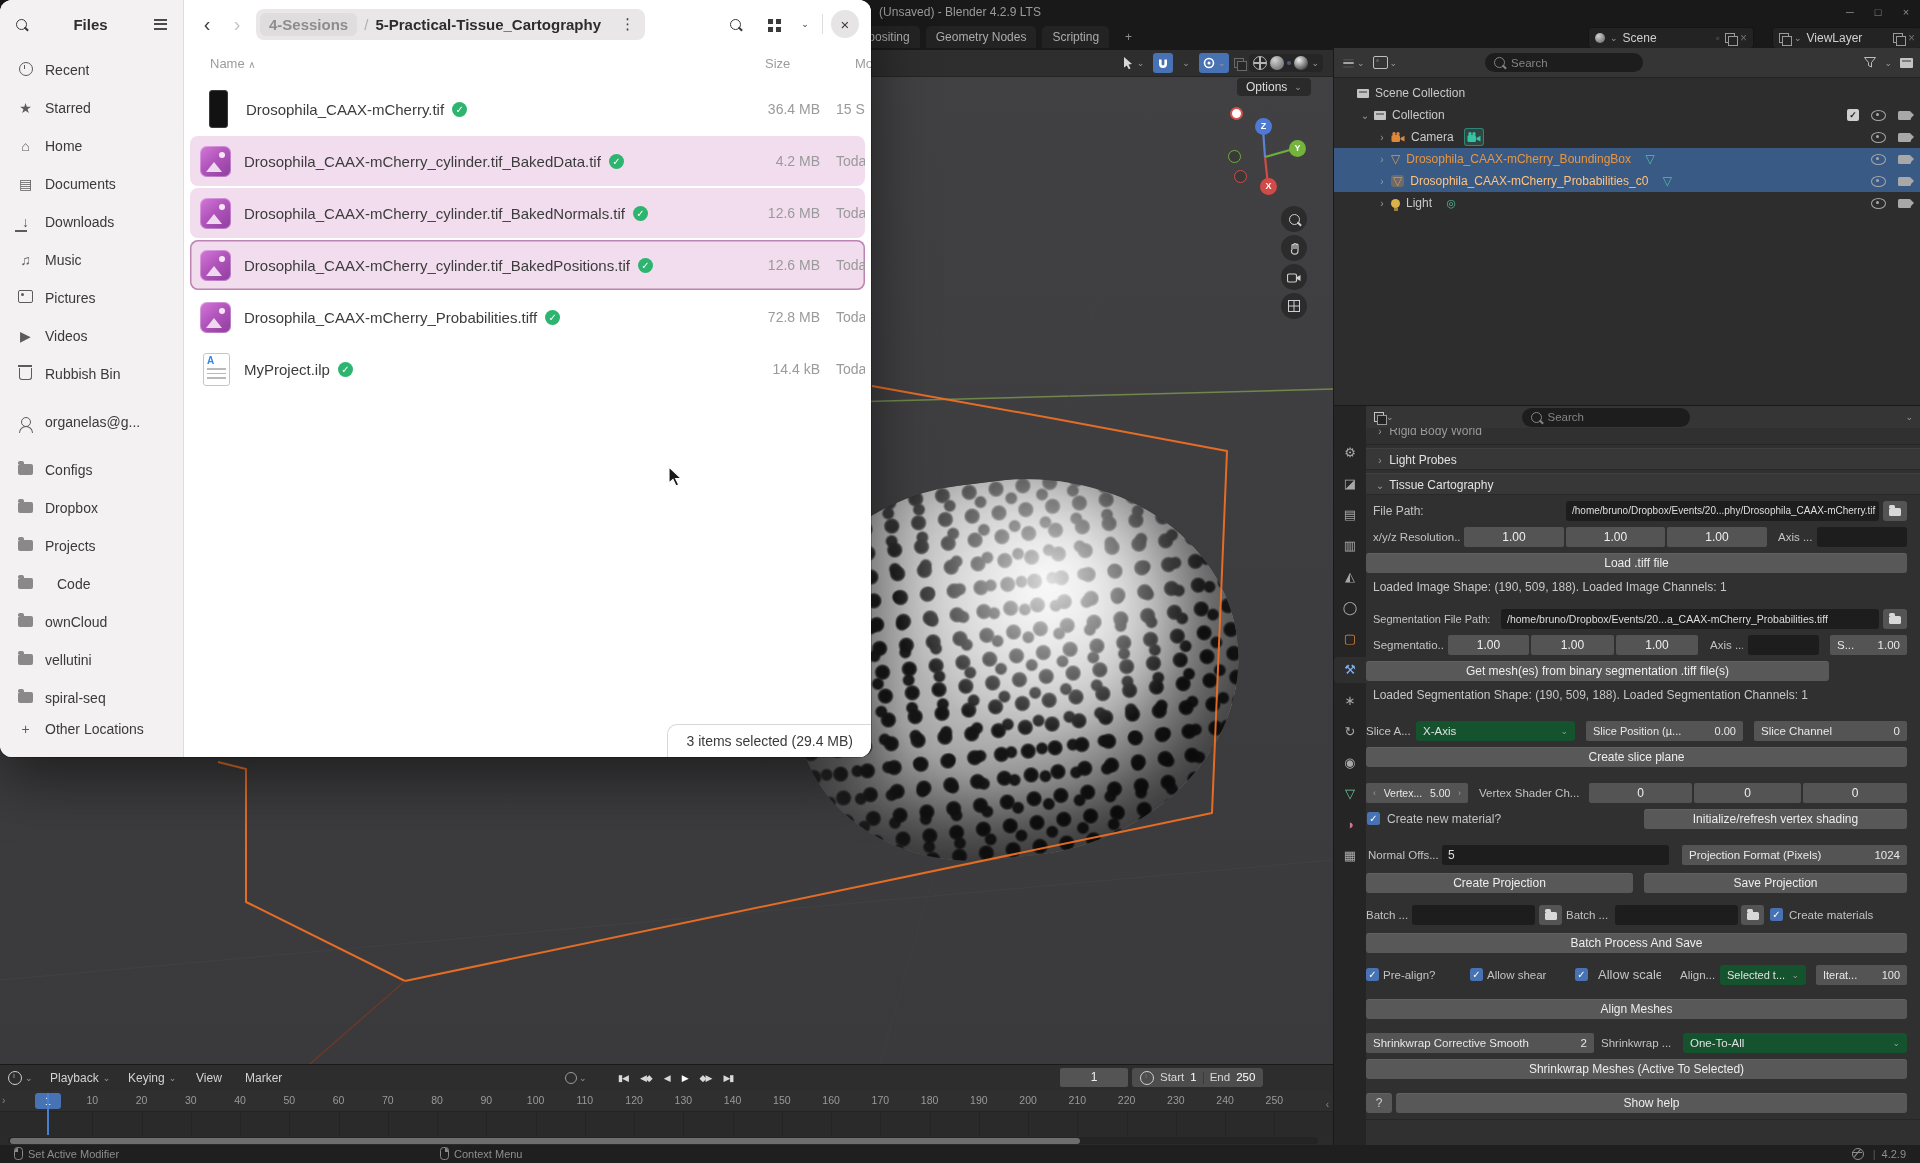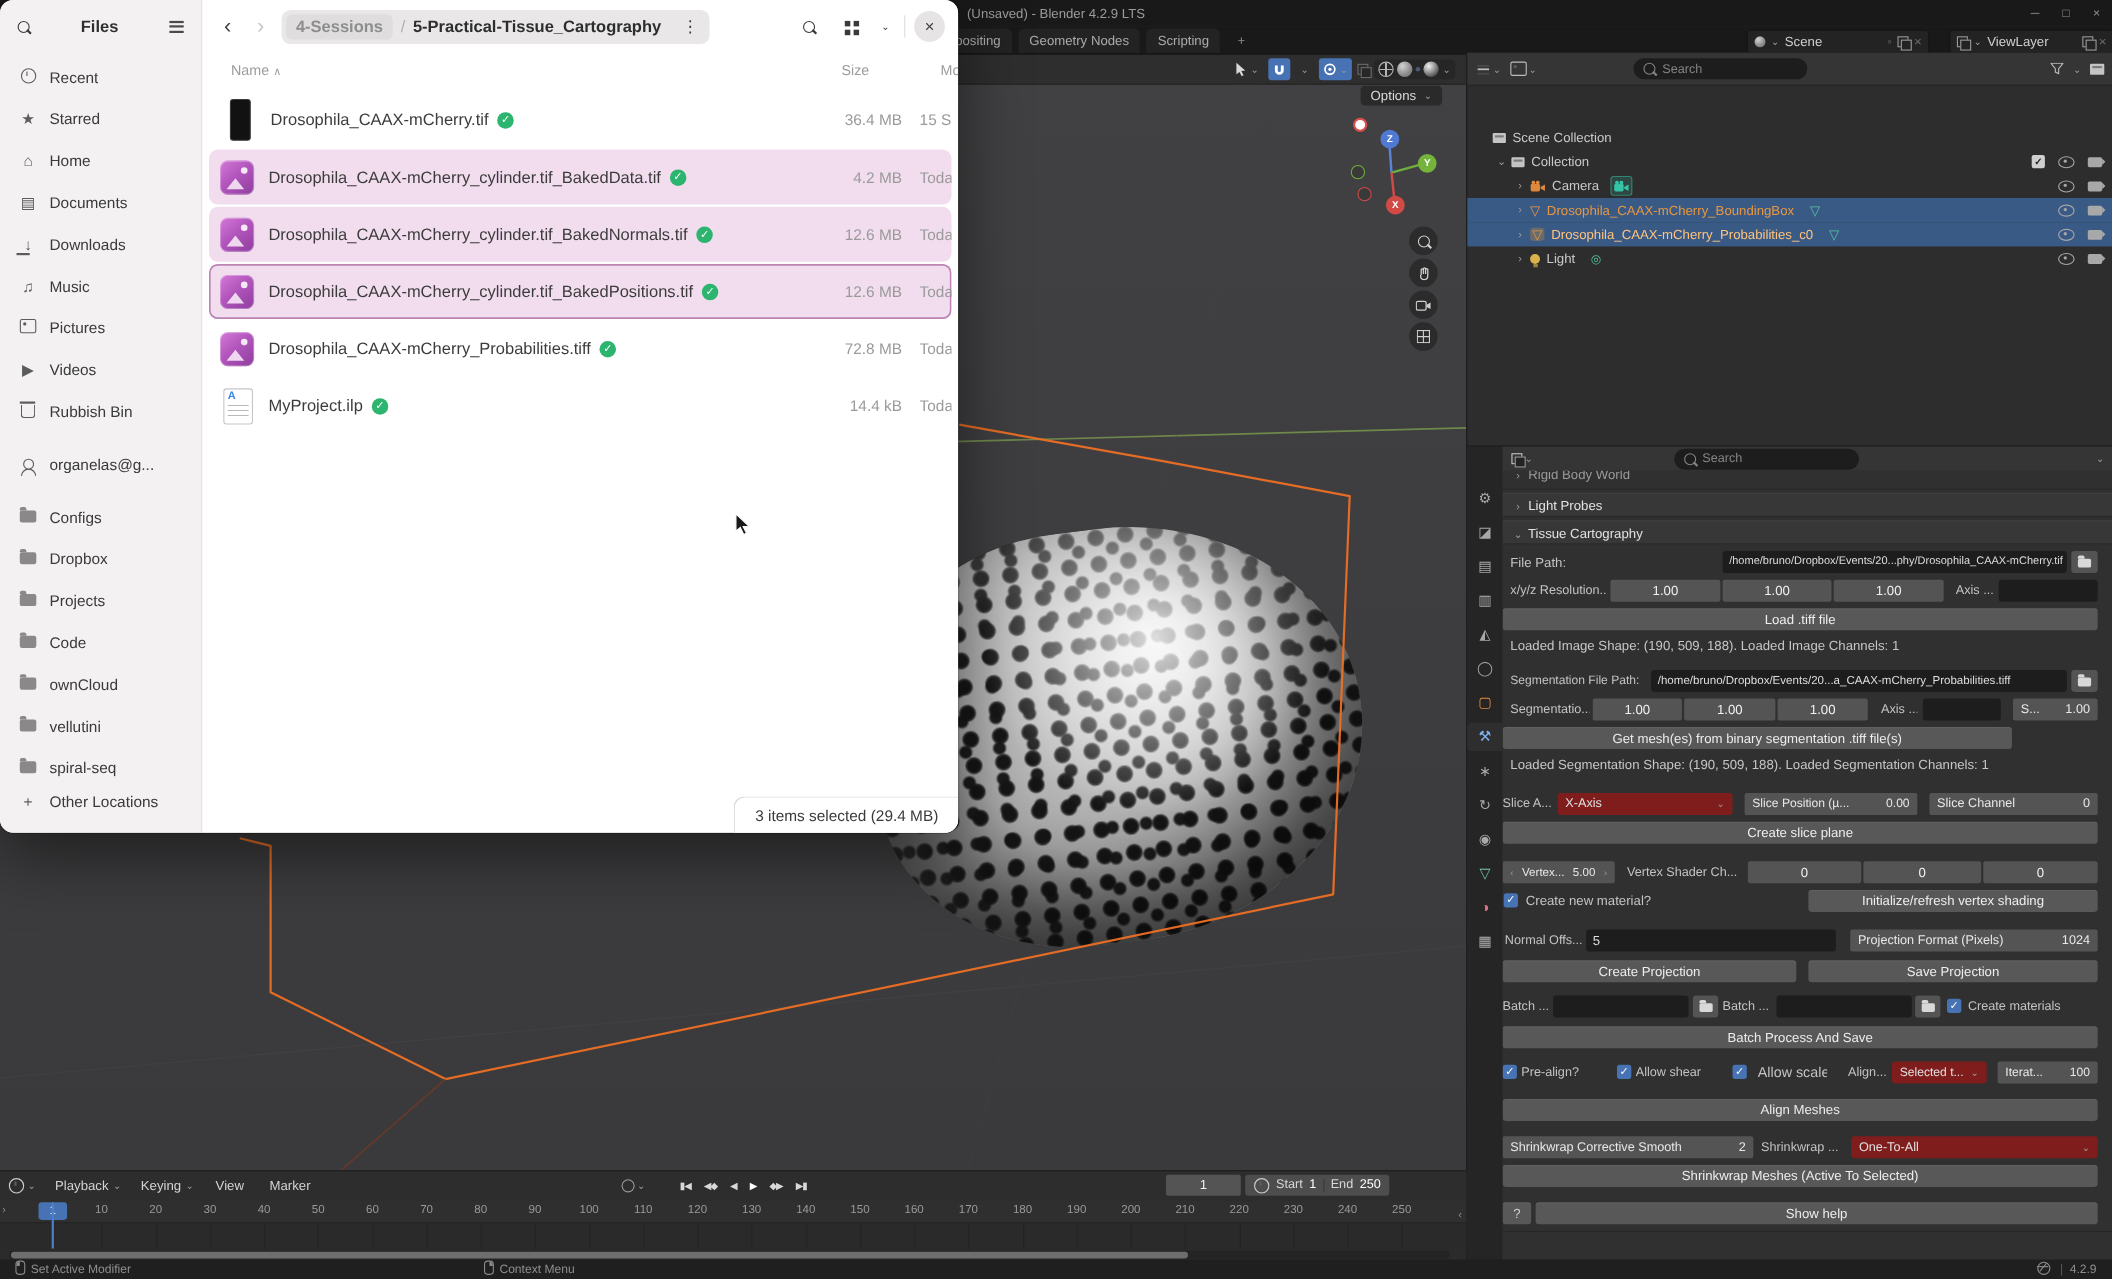--- a/index.html
+++ b/index.html
@@ -63,21 +63,21 @@
   .gizmo-hollow{position:absolute;width:13px;height:13px;border-radius:50%;background:rgba(50,50,50,.5);box-sizing:border-box;}
   .cursor3d{position:absolute;left:1230px;top:105px;width:9px;height:9px;border:2.4px solid #d8504a;
     border-radius:50%;background:#fff;}
   
   .outliner{left:1333px;top:48px;width:587px;height:357px;background:#2d2d2d;border-left:1px solid #191919;}
   .ol-head{position:absolute;left:0;top:0;width:100%;height:30px;background:#353535;border-bottom:1px solid #232323;
     display:flex;align-items:center;gap:8px;padding:0 8px;box-sizing:border-box;color:#bdbdbd;}
   .searchbox{height:19px;background:#1d1d1d;border-radius:10px;color:#848484;font-size:11.5px;
     display:flex;align-items:center;gap:6px;padding:0 9px;}
   .ol-row{position:absolute;left:0;width:100%;height:22px;font-size:12px;color:#c9c9c9;
-    display:flex;align-items:center;box-sizing:border-box;margin-top:32px;}
+    display:flex;align-items:center;box-sizing:border-box;}
   .ol-row.sel{background:#3a5a86;}
   .ol-exp{color:#9a9a9a;font-size:10px;width:12px;display:inline-block;text-align:center;}
   .olbox{display:inline-block;width:12px;height:9px;background:#c4c4c4;border-radius:1px;position:relative;}
   .olbox::before{content:'';position:absolute;top:2px;left:2px;right:2px;height:2px;background:#7c7c7c;}
   .tri{font-size:12px;line-height:1;}
   .bulb{display:inline-block;width:9px;height:9px;border-radius:50%;background:#dcb24c;position:relative;}
   .bulb::after{content:'';position:absolute;left:2.5px;top:9px;width:4px;height:3px;background:#9a8339;}
   .datachip{display:inline-flex;align-items:center;justify-content:center;width:18px;height:16px;border-radius:3px;}
   .olchk{display:inline-block;width:12px;height:12px;background:#cfcfcf;border-radius:2px;color:#222;
     font-size:9px;line-height:12px;text-align:center;font-weight:bold;}
@@ -92,21 +92,21 @@
     font-size:12px;color:#cecece;overflow:hidden;}
   .pr{position:absolute;height:20px;line-height:20px;}
   .plab{color:#c3c3c3;white-space:nowrap;overflow:hidden;}
   .pbtn{background:#585858;border-radius:3px;text-align:center;color:#ededed;
     box-shadow:inset 0 1px 0 rgba(255,255,255,.06);overflow:hidden;white-space:nowrap;}
   .pnum{background:#545454;border-radius:2px;text-align:center;color:#f0f0f0;}
   .pfield{background:#545454;border-radius:2px;color:#e8e8e8;display:flex;justify-content:space-between;
     padding:0 7px;box-sizing:border-box;font-size:11.5px;white-space:nowrap;overflow:hidden;}
   .pdark{background:#1d1d1d;border-radius:3px;color:#dedede;padding:0 6px;box-sizing:border-box;
     white-space:nowrap;overflow:hidden;}
-  .pdd{background:#7f1d1d;border-radius:3px;color:#e0e0e0;display:flex;justify-content:space-between;
+  .pdd{background:#14532d;border-radius:3px;color:#e0e0e0;display:flex;justify-content:space-between;
     align-items:center;padding:0 7px;box-sizing:border-box;font-size:11.5px;}
   .pfold{background:#545454;border-radius:3px;display:flex;align-items:center;justify-content:center;}
   .pfold .folder-ic{width:12px;height:8px;margin-top:2px;background:#d8d8d8;}
   .pfold .folder-ic::before{background:#d8d8d8;}
   .pchk{position:absolute;width:13px;height:13px;top:3px;background:#4772b3;border-radius:2.5px;
     color:#fff;font-size:10px;line-height:13px;text-align:center;}
   .phead2{position:absolute;left:0;width:555px;height:22px;line-height:22px;background:#373737;
     border-top:1px solid #404040;border-bottom:1px solid #282828;color:#e2e2e2;padding-left:8px;box-sizing:border-box;}
   .psep{position:absolute;left:0;width:555px;height:1px;background:#262626;}
   .ptext{color:#c6c6c6;white-space:nowrap;}
@@ -774,21 +774,21 @@
           <div class="fsb-item">
             <span class="sic"><span class="sb-folder"></span></span>
             <span style="white-space: nowrap; overflow: hidden;">Dropbox</span>
           </div>
           <div class="fsb-item">
             <span class="sic"><span class="sb-folder"></span></span>
             <span style="white-space: nowrap; overflow: hidden;">Projects</span>
           </div>
           <div class="fsb-item">
             <span class="sic"><span class="sb-folder"></span></span>
-            <span style="white-space: nowrap; overflow: hidden;">Code</span>
+            <span style="white-space: nowrap; overflow: hidden; margin-left: 12px;">Code</span>
           </div>
           <div class="fsb-item">
             <span class="sic"><span class="sb-folder"></span></span>
             <span style="white-space: nowrap; overflow: hidden;">ownCloud</span>
           </div>
           <div class="fsb-item">
             <span class="sic"><span class="sb-folder"></span></span>
             <span style="white-space: nowrap; overflow: hidden;">vellutini</span>
           </div>
           <div class="fsb-item">

